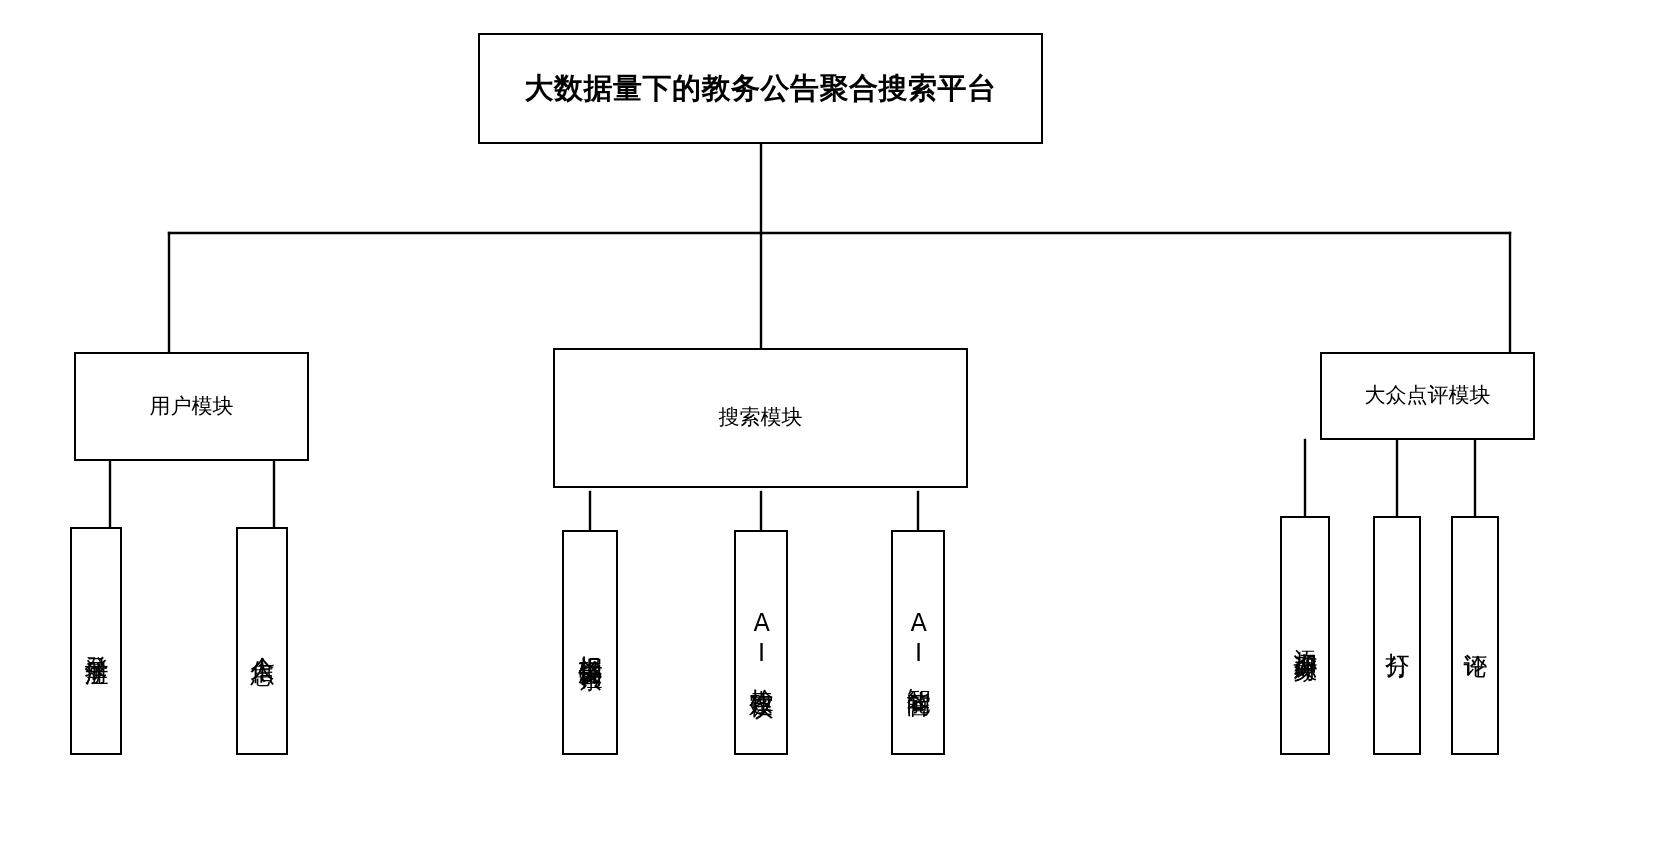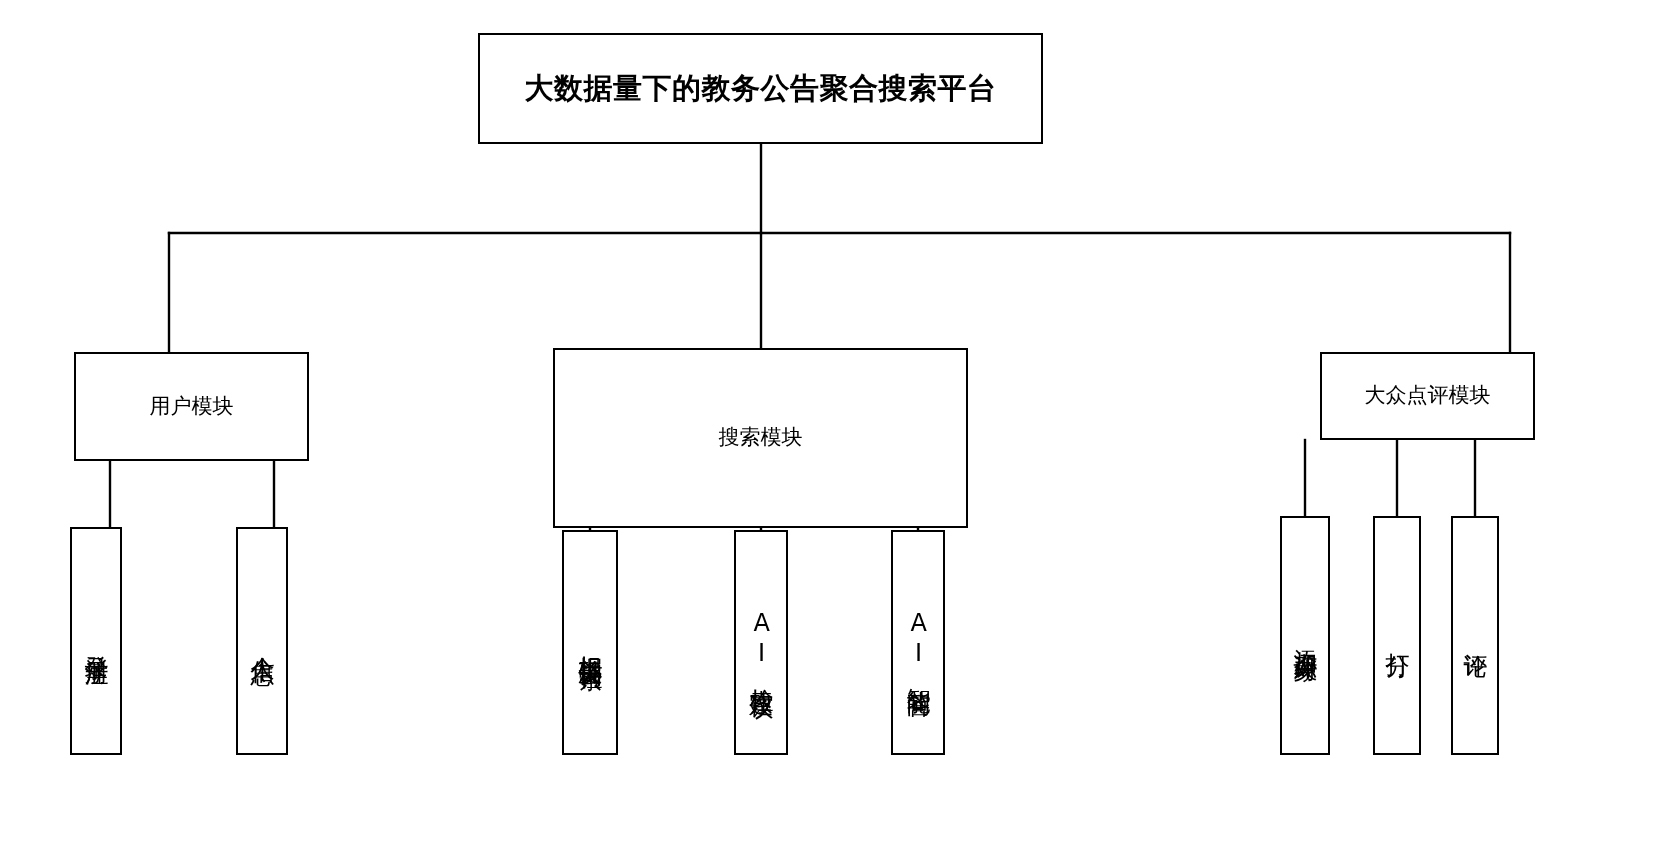--- a/index.html
+++ b/index.html
@@ -98,21 +98,21 @@
   </svg>
 
   <div class="node module" style="left:74px; top:352px; width:235px; height:109px;">
     <span class="lbl">用户模块</span>
   </div>
 
   <div class="node root" style="left:478px; top:33px; width:565px; height:111px;">
     <span class="lbl">大数据量下的教务公告聚合搜索平台</span>
   </div>
 
-  <div class="node module" style="left:553px; top:348px; width:415px; height:180px;">
+  <div class="node module" style="left:553px; top:348px; width:415px; height:140px;">
     <span class="lbl">搜索模块</span>
   </div>
 
   <div class="node module" style="left:1320px; top:352px; width:215px; height:88px;">
     <span class="lbl">大众点评模块</span>
   </div>
 
   <div class="node leaf" style="left:70px; top:527px; width:52px; height:228px;">
     <span class="lbl">登录注册</span>
   </div>

